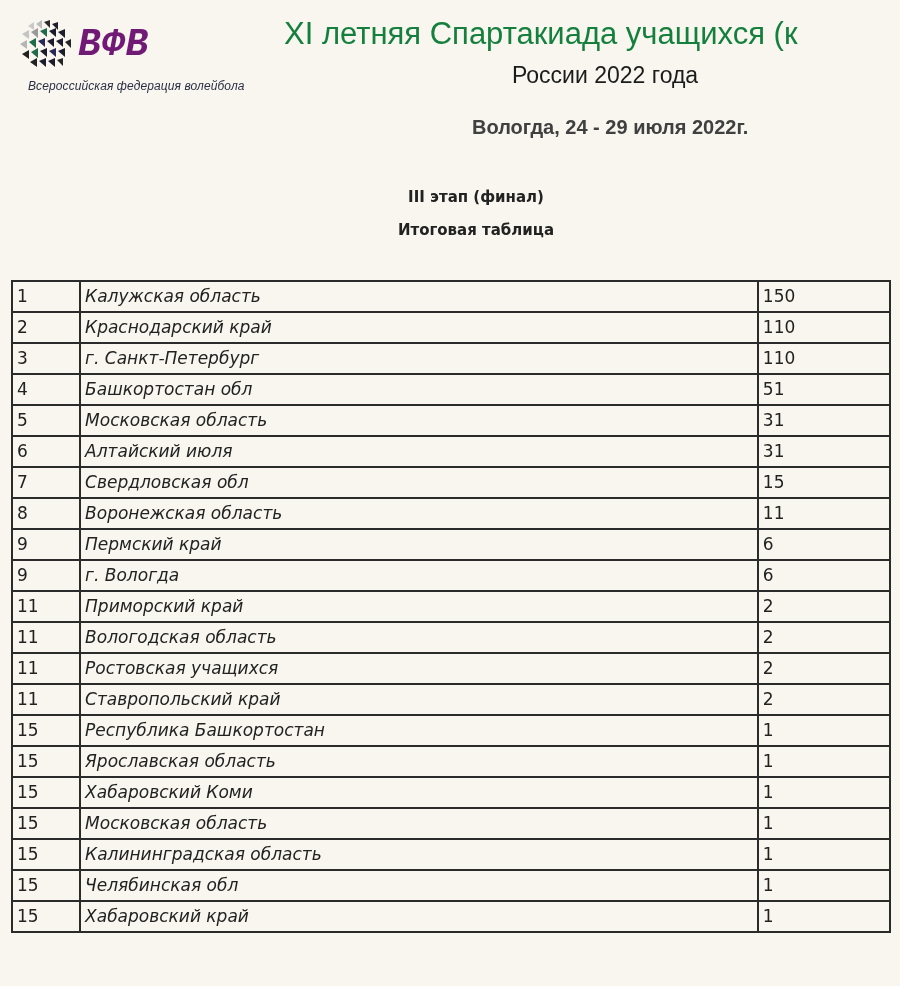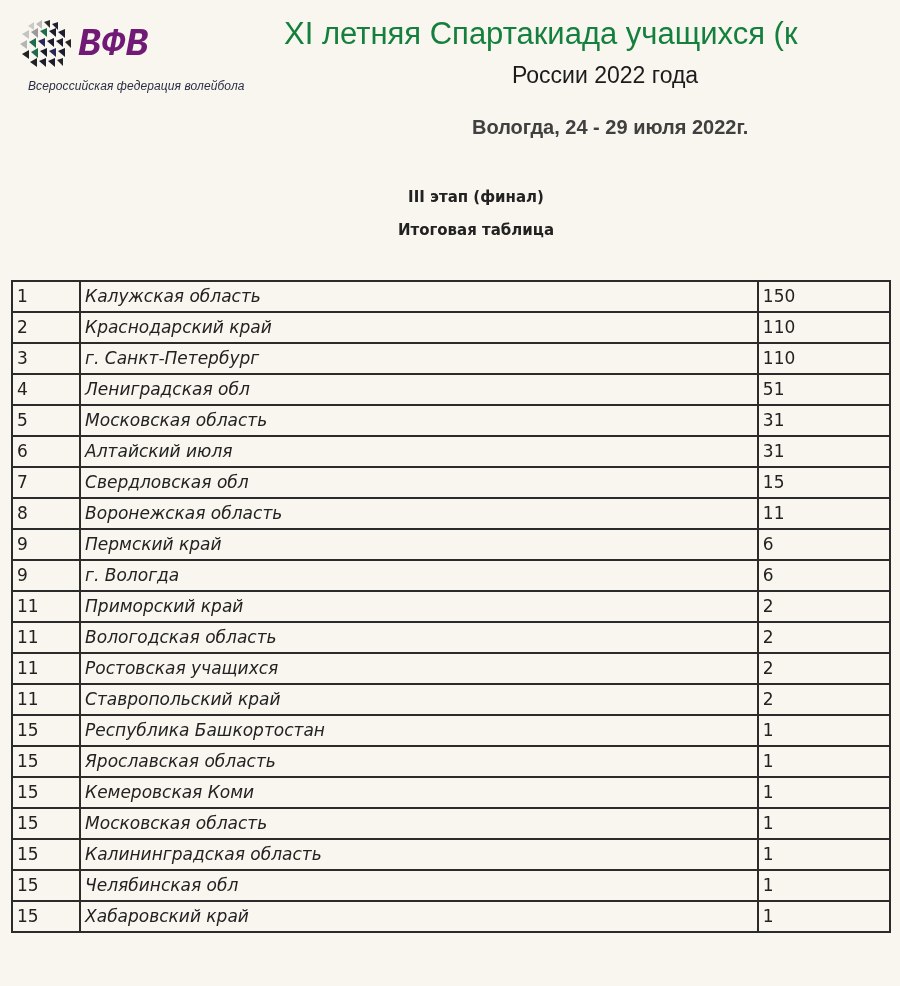--- a/index.html
+++ b/index.html
@@ -165,21 +165,21 @@
       <td class="col-name">Краснодарский край</td>
       <td class="col-points">110</td>
     </tr>
     <tr>
       <td class="col-place">3</td>
       <td class="col-name">г. Санкт-Петербург</td>
       <td class="col-points">110</td>
     </tr>
     <tr>
       <td class="col-place">4</td>
-      <td class="col-name">Лениградская обл</td>
+      <td class="col-name">Башкортостан обл</td>
       <td class="col-points">51</td>
     </tr>
     <tr>
       <td class="col-place">5</td>
       <td class="col-name">Московская область</td>
       <td class="col-points">31</td>
     </tr>
     <tr>
       <td class="col-place">6</td>
       <td class="col-name">Алтайский июля</td>
@@ -230,21 +230,21 @@
       <td class="col-name">Республика Башкортостан</td>
       <td class="col-points">1</td>
     </tr>
     <tr>
       <td class="col-place">15</td>
       <td class="col-name">Ярославская область</td>
       <td class="col-points">1</td>
     </tr>
     <tr>
       <td class="col-place">15</td>
-      <td class="col-name">Кемеровская Коми</td>
+      <td class="col-name">Хабаровский Коми</td>
       <td class="col-points">1</td>
     </tr>
     <tr>
       <td class="col-place">15</td>
       <td class="col-name">Московская область</td>
       <td class="col-points">1</td>
     </tr>
     <tr>
       <td class="col-place">15</td>
       <td class="col-name">Калининградская область</td>

